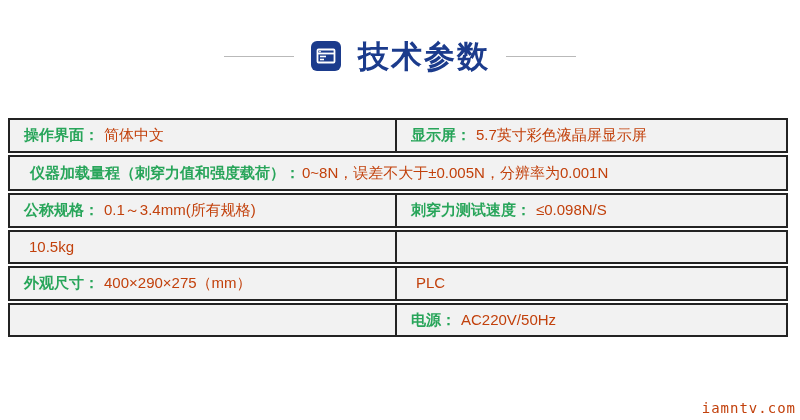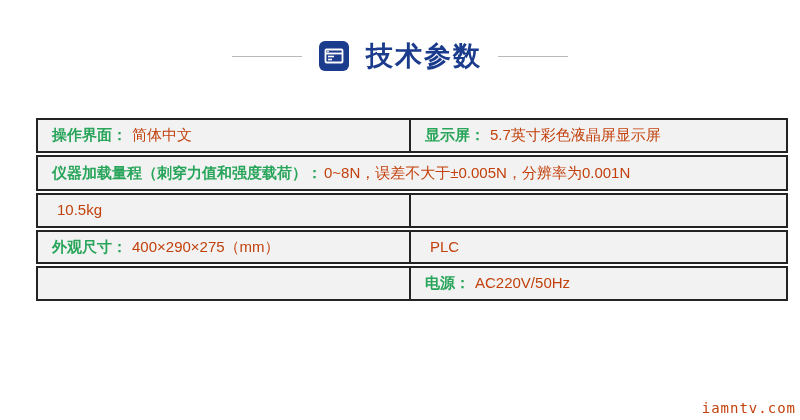--- a/index.html
+++ b/index.html
@@ -10,38 +10,38 @@
   }
 
   
   .header {
     position:absolute; top:40px; left:0; width:100%;
     display:flex; align-items:center; justify-content:center; gap:16px;
   }
   .hline { width:70px; height:1px; background:#b9b9b9; }
   .title-icon { width:32px; height:32px; display:inline-block; }
   .page-title {
-    color:#1b3b8c; font-size:27px; font-weight:bold;
+    color:#1b3b8c; font-size:31px; font-weight:bold;
     letter-spacing:2px; line-height:1;
   }
 
   
-  .spec-table { position:absolute; left:8px; right:12px; top:118px;margin-left:28px; }
+  .spec-table { position:absolute; left:8px; right:12px; top:118px; }
   .spec-row {
     display:flex; align-items:stretch;
     background:#f2f2f2; border:2px solid #232323;
     margin-bottom:2px; min-height:32px;
   }
   .spec-row .cell {
     display:flex; align-items:center; flex-wrap:wrap;
     padding:4px 14px; font-size:15px; line-height:1.5;
   }
   .spec-row.two .cell { flex:0 0 50%; }
   .spec-row.two .cell:first-child { border-right:2px solid #232323; flex:0 0 calc(50% - 1px); }
-  .spec-row.full .cell { flex:1 1 100%; display:block; padding:5px 14px; }
+  .spec-row.full .cell { flex:1 1 100%; display:block; padding:5px 20px; }
   .label { color:#28a55a; font-weight:bold; }
   .value { color:#c2410c; margin-left:5px; }
   .spec-row.full .value { margin-left:2px; }
 
   
   .watermark {
     position:absolute; right:4px; bottom:4px;
     font-family:"DejaVu Sans Mono",monospace;
     font-size:14px; color:#c2410c; letter-spacing:1px;
     user-select:none;
@@ -77,20 +77,30 @@
         <div class="cell">
           <span class="label">显示屏：</span>
           <span class="value">5.7英寸彩色液晶屏显示屏</span>
         </div>
       </div>
       <div class="spec-row full">
         <div class="cell"><span class="label">仪器加载量程（刺穿力值和强度载荷）：</span><span class="value">0~8N，误差不大于±0.005N，分辨率为0.001N</span></div>
       </div>
       <div class="spec-row two">
         <div class="cell">
+          <span class="label">公称规格：</span>
+          <span class="value">0.1～3.4mm(所有规格)</span>
+        </div>
+        <div class="cell">
+          <span class="label">刺穿力测试速度：</span>
+          <span class="value">≤0.098N/S</span>
+        </div>
+      </div>
+      <div class="spec-row two">
+        <div class="cell">
           <span class="value">10.5kg</span>
         </div>
       </div>
       <div class="spec-row two">
         <div class="cell">
           <span class="label">外观尺寸：</span>
           <span class="value">400×290×275（mm）</span>
         </div>
         <div class="cell">
           <span class="value">PLC</span>

